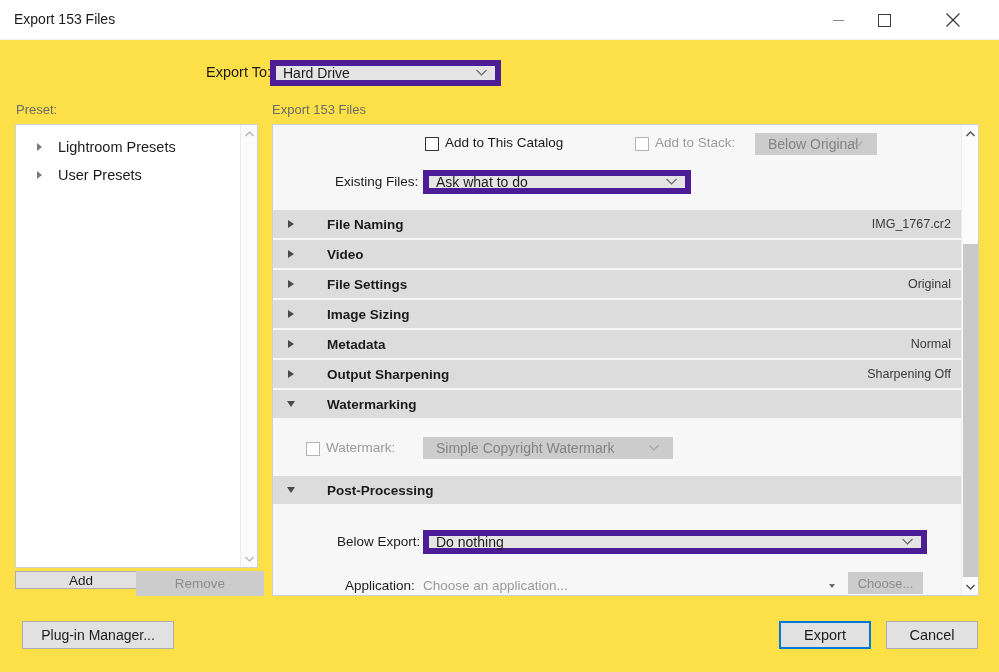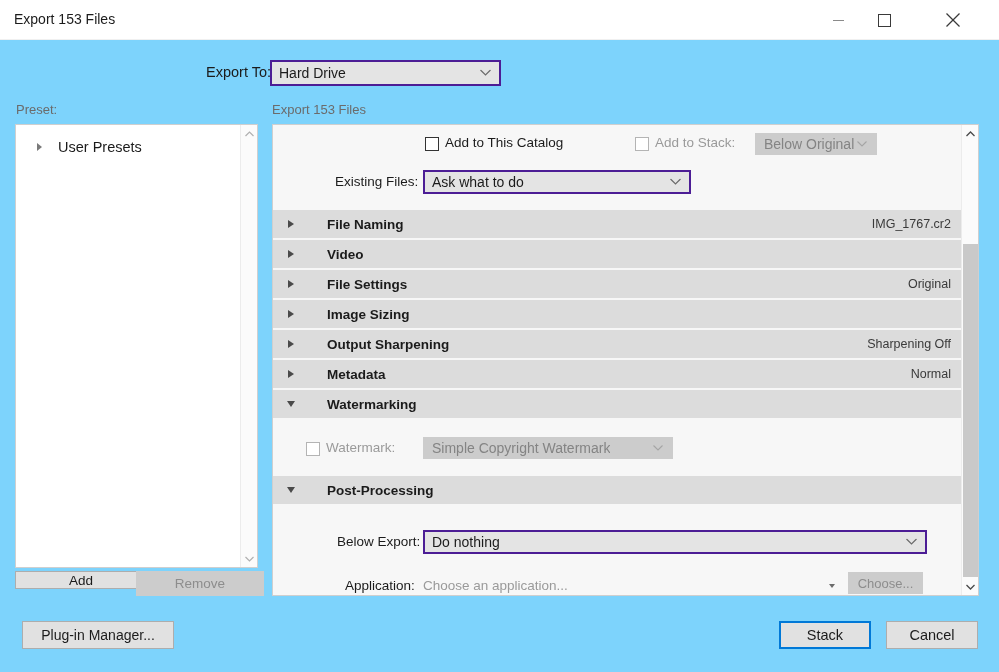--- a/index.html
+++ b/index.html
@@ -8,21 +8,21 @@
     width: 999px; height: 672px;
     overflow: hidden;
     background: #f0f0f0;
     font-family: "Liberation Sans", sans-serif;
     -webkit-font-smoothing: antialiased;
   }
 
   #app {
     position: relative;
     width: 999px; height: 672px;
-    background: #7dd3fc;
+    background: #fde047;
     text-align: center;
   }
 
   
   .titlebar {
     position: absolute; left: 0; top: 0;
     width: 999px; height: 40px;
     background: #ffffff;
     border-bottom: 1px solid #f0f0f0;
   }
@@ -41,21 +41,21 @@
   #btn-close { right: 23px; }
 
   
   .export-to-label {
     position: absolute; left: 186px; top: 64px;
     font-size: 14.5px; color: #1b1b1b; margin-left: 20px;
   }
   .dropdown {
     position: absolute;
     background: #e4e4e4;
-    border: 2px solid #4c1d95;
+    border: 6px solid #4c1d95;
     display: flex; align-items: center;
     cursor: default;
   }
   .dropdown .dd-text {
     font-size: 14px; color: #1b1b1b;
     padding-left: 7px;
     white-space: nowrap; overflow: hidden;
   }
   .dropdown .chev {
     position: absolute; right: 8px; top: 50%;
@@ -276,20 +276,24 @@
     <span class="dd-text">Hard Drive</span>
     <svg class="chev" width="11" height="7">
       <polyline points="0.5,0.5 5.5,5.5 10.5,0.5" fill="none" stroke="#6b6b6b" stroke-width="1.2"></polyline>
     </svg>
   </div>
 
   <div class="preset-label">Preset:</div>
   <div class="preset-box">
     <div class="tree-item">
       <span class="tri"></span>
+      <span class="tlabel">Lightroom Presets</span>
+    </div>
+    <div class="tree-item">
+      <span class="tri"></span>
       <span class="tlabel">User Presets</span>
     </div>
 
     <div class="vscroll">
       <div class="arrow up">
         <svg width="9" height="6">
           <polyline points="0.5,5 4.5,1 8.5,5" fill="none" stroke="#b0b0b0" stroke-width="1.2"></polyline>
         </svg>
       </div>
       <div class="arrow down">
@@ -352,28 +356,28 @@
       </div>
 
       <div class="sect">
         <span class="tri-right"></span>
         <span class="s-title">Image Sizing</span>
         <span class="s-value"></span>
       </div>
 
       <div class="sect">
         <span class="tri-right"></span>
+        <span class="s-title">Metadata</span>
+        <span class="s-value">Normal</span>
+      </div>
+
+      <div class="sect">
+        <span class="tri-right"></span>
         <span class="s-title">Output Sharpening</span>
         <span class="s-value">Sharpening Off</span>
-      </div>
-
-      <div class="sect">
-        <span class="tri-right"></span>
-        <span class="s-title">Metadata</span>
-        <span class="s-value">Normal</span>
       </div>
 
       <div class="sect">
         <span class="tri-down"></span>
         <span class="s-title">Watermarking</span>
         <span class="s-value"></span>
       </div>
       <div class="sect-body" id="wm-body">
         <div class="cb disabled" id="cb-watermark"></div>
         <div class="lbl dim" id="lbl-watermark">Watermark:</div>
@@ -421,19 +425,19 @@
           <polyline points="0.5,1 4.5,5 8.5,1" fill="none" stroke="#4a4a4a" stroke-width="1.3"></polyline>
         </svg>
       </div>
     </div>
   </div>
 
   <div class="btn" id="btn-plugin">
     <span>Plug-in Manager...</span>
   </div>
   <div class="btn primary" id="btn-export">
-    <span>Stack</span>
+    <span>Export</span>
   </div>
   <div class="btn" id="btn-cancel">
     <span>Cancel</span>
   </div>
 
 </div>
 
 </body></html>

